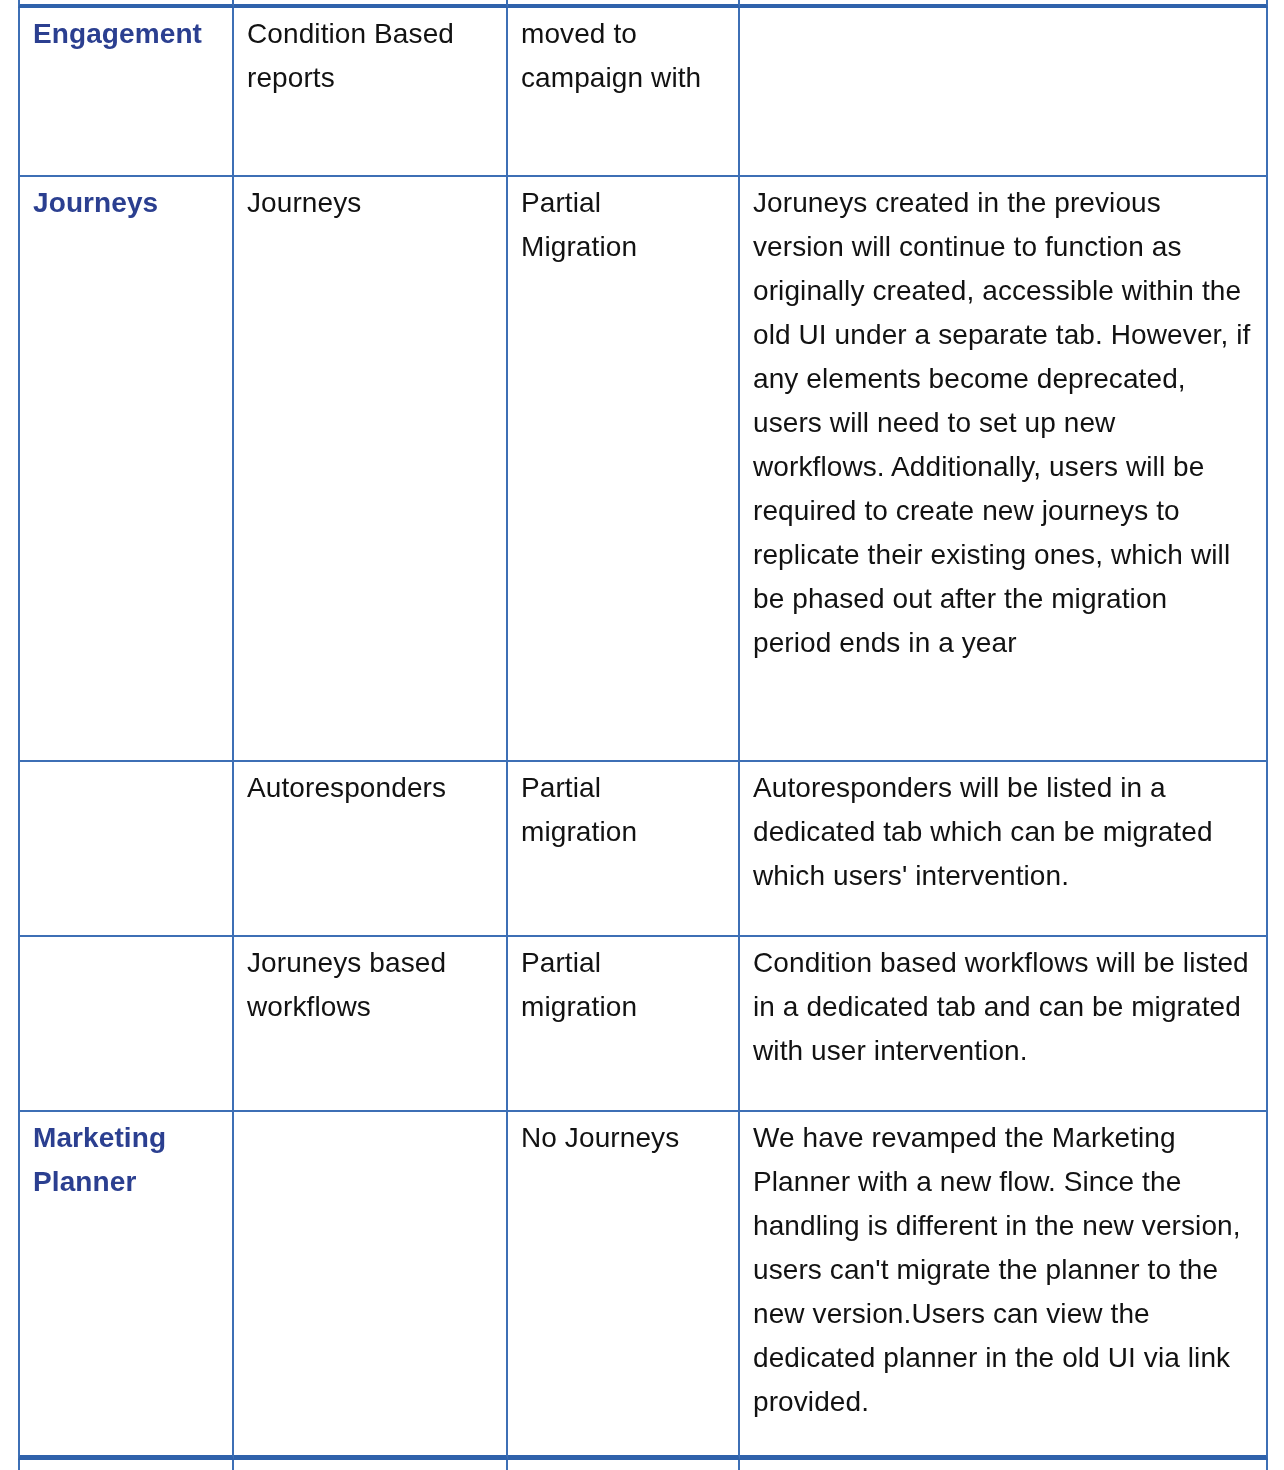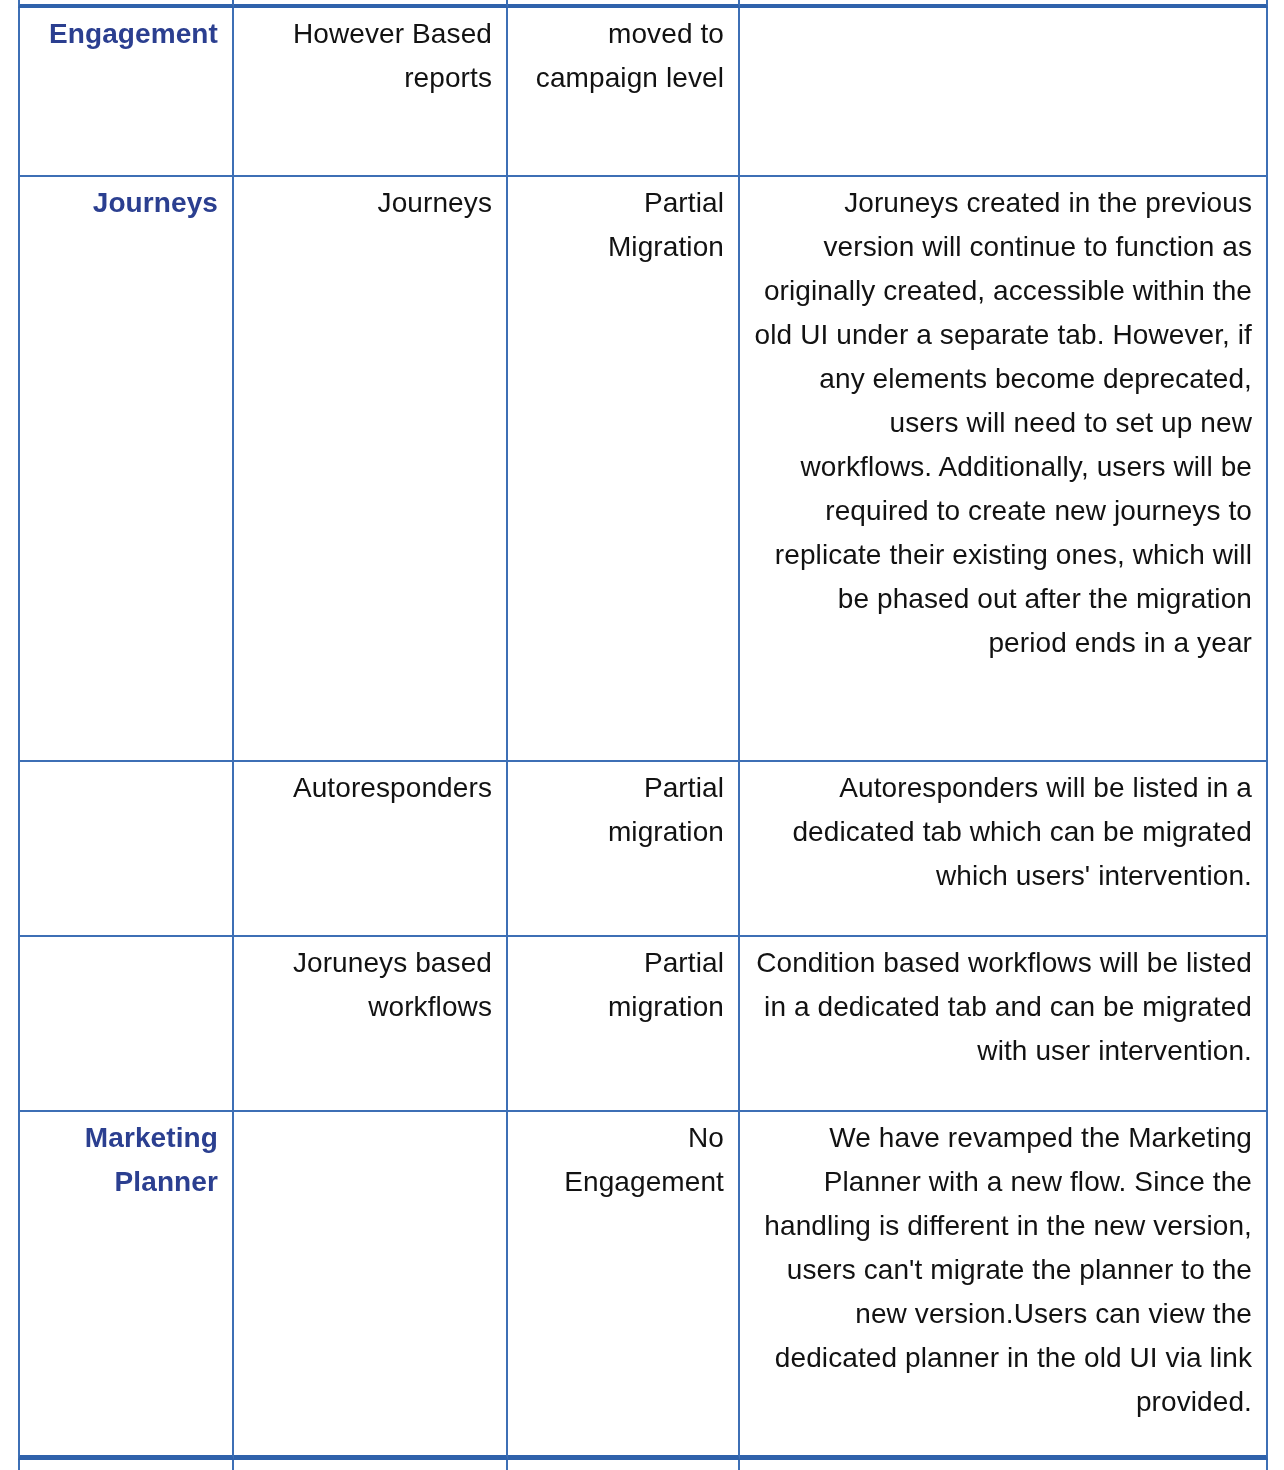--- a/index.html
+++ b/index.html
@@ -2,21 +2,21 @@
 <html style="--border: #3d6fb5; --heavy: #2f62ab; --cat: #2b3f90; --ink: #121212;"><head>
 <meta charset="utf-8">
 <style>
   :root {
     --border: #3d6fb5;
     --heavy: #2f62ab;
     --cat: #2b3f90;
     --ink: #121212;
     --bg: #ffffff;
   }
-  * { margin: 0; box-sizing: border-box; text-align: right; }
+  * { margin: 0; box-sizing: border-box; }
   html, body {
     width: 1284px; height: 1470px;
     overflow: hidden;
     background: var(--bg);
     font-family: "Liberation Sans", sans-serif;
   }
   .page {
     position: relative;
     width: 1284px; height: 1470px;
     overflow: hidden;
@@ -53,22 +53,22 @@
 
     <div class="r-top-wrap" style="display:contents">
       <div class="cell c1 r-top-cell" style="grid-row: 1; border-bottom: 4px solid var(--heavy); padding: 0px;"></div>
       <div class="cell r-top-cell" style="grid-row: 1; border-bottom: 4px solid var(--heavy); padding: 0px;"></div>
       <div class="cell r-top-cell" style="grid-row: 1; border-bottom: 4px solid var(--heavy); padding: 0px;"></div>
       <div class="cell r-top-cell" style="grid-row: 1; border-bottom: 4px solid var(--heavy); padding: 0px;"></div>
     </div>
 
     <div style="display:contents" class="r-engagement">
       <div class="cell c1 cat-cell" style="grid-row:2">Engagement</div>
-      <div class="cell" style="grid-row:2">However Based reports</div>
-      <div class="cell" style="grid-row:2">moved to campaign level</div>
+      <div class="cell" style="grid-row:2">Condition Based reports</div>
+      <div class="cell" style="grid-row:2">moved to campaign with</div>
       <div class="cell" style="grid-row:2"></div>
     </div>
 
     <div style="display:contents" class="r-journeys">
       <div class="cell c1 cat-cell" style="grid-row:3">Journeys</div>
       <div class="cell" style="grid-row:3">Journeys</div>
       <div class="cell" style="grid-row:3">Partial Migration</div>
       <div class="cell" style="grid-row:3">Joruneys created in the previous version will continue to function as originally created, accessible within the old UI under a separate tab. However, if any elements become deprecated, users will need to set up new workflows. Additionally, users will be required to create new journeys to replicate their existing ones, which will be phased out after the migration period ends in a year</div>
     </div>
 
@@ -82,21 +82,21 @@
     <div style="display:contents" class="r-condition">
       <div class="cell c1 cat-cell" style="grid-row:5"></div>
       <div class="cell" style="grid-row:5">Joruneys based workflows</div>
       <div class="cell" style="grid-row:5">Partial migration</div>
       <div class="cell" style="grid-row:5">Condition based workflows will  be listed in a dedicated tab and can be migrated with user intervention.</div>
     </div>
 
     <div style="display:contents" class="r-marketing">
       <div class="cell c1 cat-cell" style="grid-row:6">Marketing Planner</div>
       <div class="cell" style="grid-row:6"></div>
-      <div class="cell" style="grid-row:6">No Engagement</div>
+      <div class="cell" style="grid-row:6">No Journeys</div>
       <div class="cell" style="grid-row:6">We have revamped the Marketing Planner with a new flow. Since the handling is different in the new version, users can't migrate the planner to the new version.Users can view the dedicated planner in the old UI via link provided.</div>
     </div>
 
     <div class="r-bottom-wrap" style="display:contents">
       <div class="cell c1 r-bottom-cell" style="grid-row: 7; border-bottom: none; padding: 0px;"></div>
       <div class="cell r-bottom-cell" style="grid-row: 7; border-bottom: none; padding: 0px;"></div>
       <div class="cell r-bottom-cell" style="grid-row: 7; border-bottom: none; padding: 0px;"></div>
       <div class="cell r-bottom-cell" style="grid-row: 7; border-bottom: none; padding: 0px;"></div>
     </div>
 

